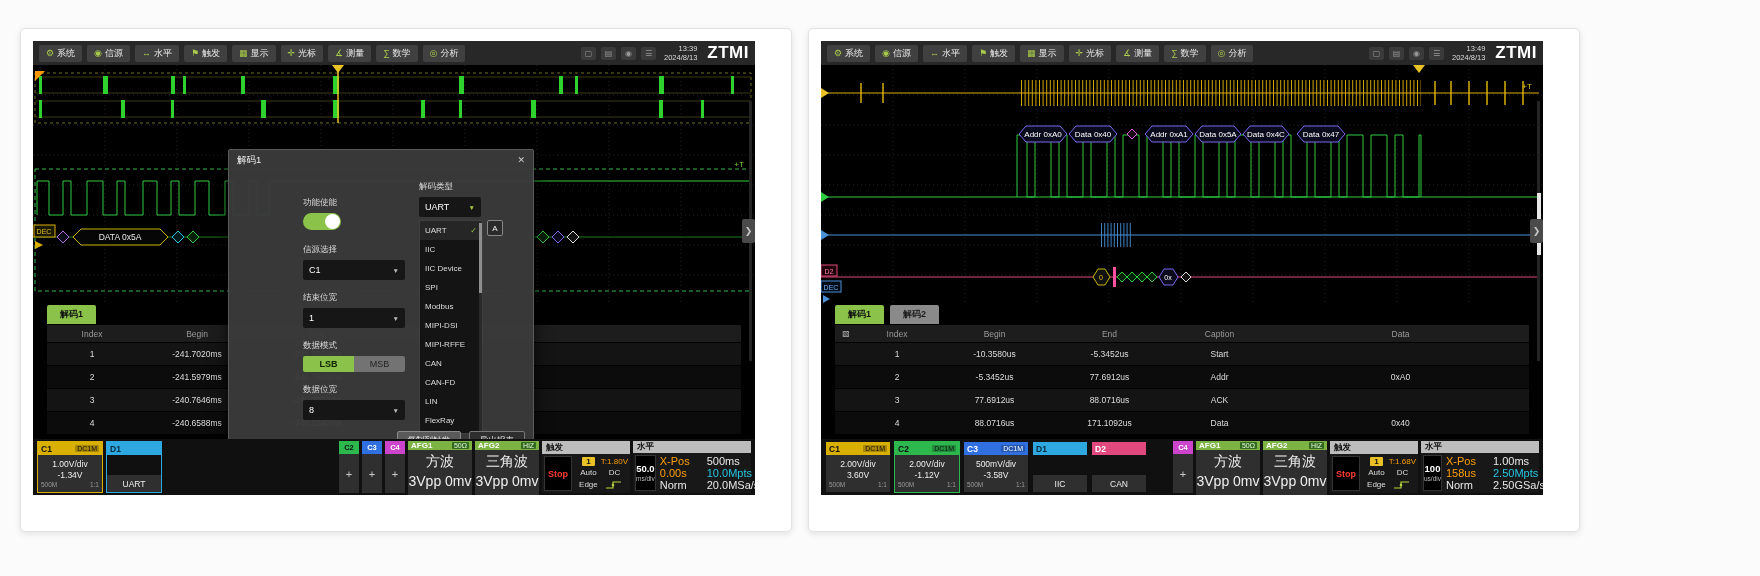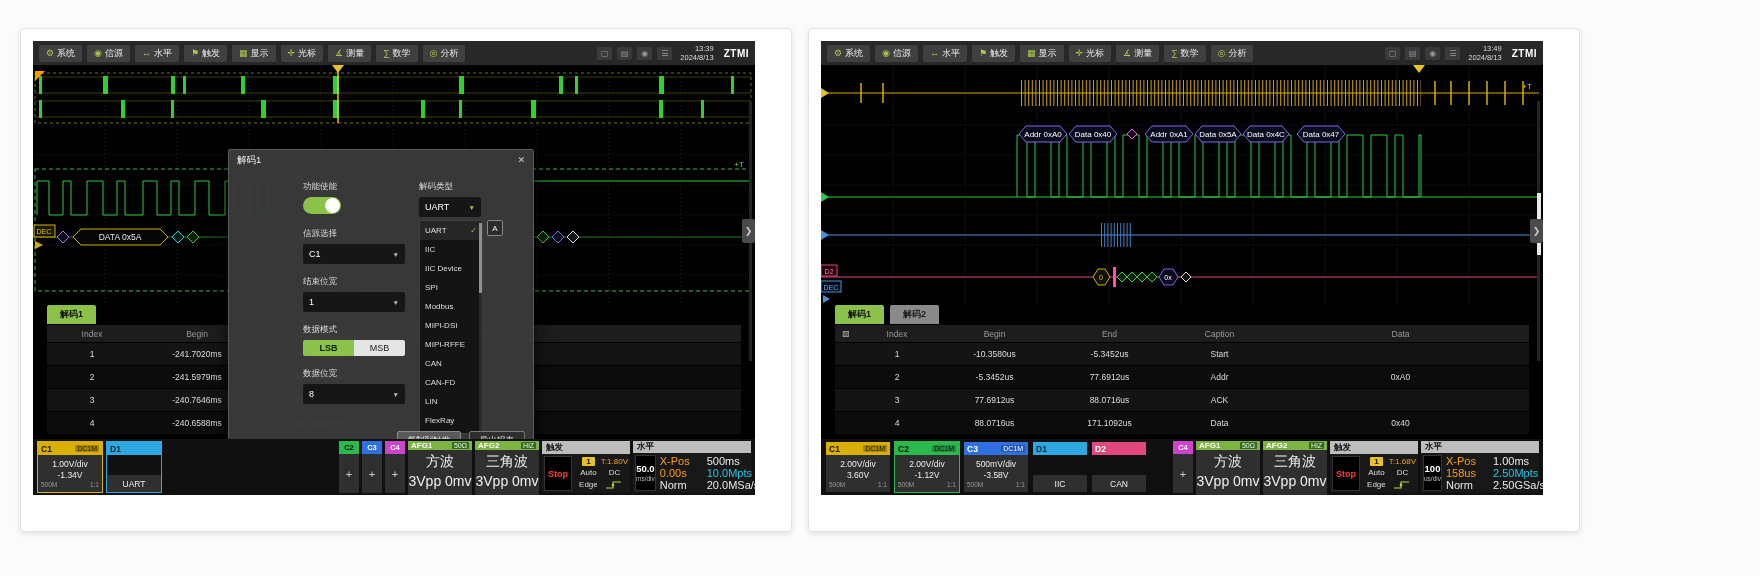--- a/index.html
+++ b/index.html
@@ -10,21 +10,21 @@
   .screen{position:relative;width:722px;height:454px;background:#000;overflow:hidden;}
   
   .menubar{display:flex;align-items:center;height:24px;background:#282828;padding:0 6px;gap:5px;}
   .mbtn{height:17px;padding:0 7px;background:#404040;border-radius:2px;font-size:9px;color:#e8e8e8;
         display:flex;align-items:center;gap:3px;white-space:nowrap;cursor:default;}
   .mi{color:#a8c94a;font-size:9px;line-height:1;}
   .mright{margin-left:auto;display:flex;align-items:center;gap:5px;}
   .micon{width:15px;height:13px;background:#3a3a3a;border-radius:2px;color:#999;font-size:8px;
          display:flex;align-items:center;justify-content:center;}
   .clock{text-align:right;font-size:7.5px;color:#ddd;line-height:1.2;margin-left:3px;}
-  .brand{font-size:10px;font-weight:800;color:#fff;letter-spacing:.5px;margin-left:5px;}
+  .brand{font-size:17px;font-weight:800;color:#fff;letter-spacing:.5px;margin-left:5px;}
   
   .main{position:relative;height:374px;background:#000;overflow:hidden;}
   svg.wave{position:absolute;left:0;top:0;}
   .edgetrack{position:absolute;right:3px;top:36px;width:3px;height:260px;background:#242424;}
   .edgethumb{position:absolute;right:2px;top:128px;width:4px;height:62px;background:#e8e8e8;}
   .edgebtn{position:absolute;right:0;top:154px;width:13px;height:24px;background:#4a4a4a;color:#c8c8c8;
            border-radius:2px;font-size:9px;display:flex;align-items:center;justify-content:center;}
   .dectabs{position:absolute;top:240px;left:14px;display:flex;gap:6px;}
   .dtab{height:19px;padding:0 13px;font-size:9px;font-weight:bold;color:#111;background:#8bc34a;
         border-radius:2px 2px 0 0;display:flex;align-items:center;}
@@ -40,33 +40,33 @@
   .ticon{color:#bbb;font-size:8px;}
   
   .dialog{position:absolute;left:195px;top:84px;width:304px;height:308px;background:rgba(58,58,58,.97);
           border:1px solid #5a5a5a;box-shadow:0 6px 18px rgba(0,0,0,.65);z-index:6;border-radius:2px;}
   .dlg-title{height:20px;display:flex;align-items:center;padding:0 8px;font-size:9.5px;color:#f0f0f0;}
   .dlg-close{margin-left:auto;color:#ccc;font-size:9px;cursor:default;}
   .dlg-tabs{position:absolute;left:6px;top:26px;width:58px;display:flex;flex-direction:column;gap:5px;}
   .dlg-tab{height:26px;background:#9a9a9a;color:#1c1c1c;font-size:9px;border-radius:2px;
            display:flex;align-items:center;justify-content:center;}
   .dlg-tab.active{background:#8bc34a;color:#0c2000;font-weight:bold;}
-  .dlg-col1{position:absolute;left:74px;top:26px;width:102px;}
+  .dlg-col1{position:absolute;left:74px;top:42px;width:102px;}
   .dlg-col2{position:absolute;left:190px;top:26px;width:62px;}
   .dlg-label{font-size:8.5px;color:#ddd;margin:5px 0 4px;}
   .dlg-select{height:20px;background:#161616;border-radius:2px;display:flex;align-items:center;
               padding:0 6px;color:#fff;font-size:9px;}
   .dlg-caret{margin-left:auto;color:#bbb;font-size:6.5px;}
   .dlg-caret.green{color:#a5c93d;}
   .toggle{width:38px;height:17px;background:#8bc34a;border-radius:9px;position:relative;}
   .toggle .knob{position:absolute;right:1px;top:1px;width:15px;height:15px;border-radius:50%;background:#fff;}
   .seg{display:flex;height:16px;border-radius:2px;overflow:hidden;}
   .seg>div{flex:1;display:flex;align-items:center;justify-content:center;font-size:9px;}
   .seg .on{background:#8bc34a;color:#0c2000;font-weight:bold;}
-  .seg .off{background:#e5e5e5;color:#222;}
+  .seg .off{background:#737373;color:#222;}
   .popup{position:absolute;left:190px;top:70px;width:62px;height:212px;background:#141414;
          border:1px solid #3f3f3f;z-index:7;}
   .pitem{height:19px;display:flex;align-items:center;padding:0 5px;font-size:8px;color:#ddd;white-space:nowrap;}
   .pitem.selected{background:#262626;}
   .pcheck{margin-left:auto;color:#8bc34a;font-size:8px;}
   .pscroll{position:absolute;right:0;top:0;width:3px;height:100%;background:#2a2a2a;}
   .pthumb{position:absolute;right:0;top:2px;width:3px;height:70px;background:#8f8f8f;}
   .abtn{position:absolute;left:258px;top:70px;width:14px;height:14px;background:#2b2b2b;border:1px solid #888;
         border-radius:2px;color:#eee;font-size:8px;display:flex;align-items:center;justify-content:center;}
   .dlg-actions{position:absolute;right:8px;bottom:7px;display:flex;gap:8px;z-index:8;}

